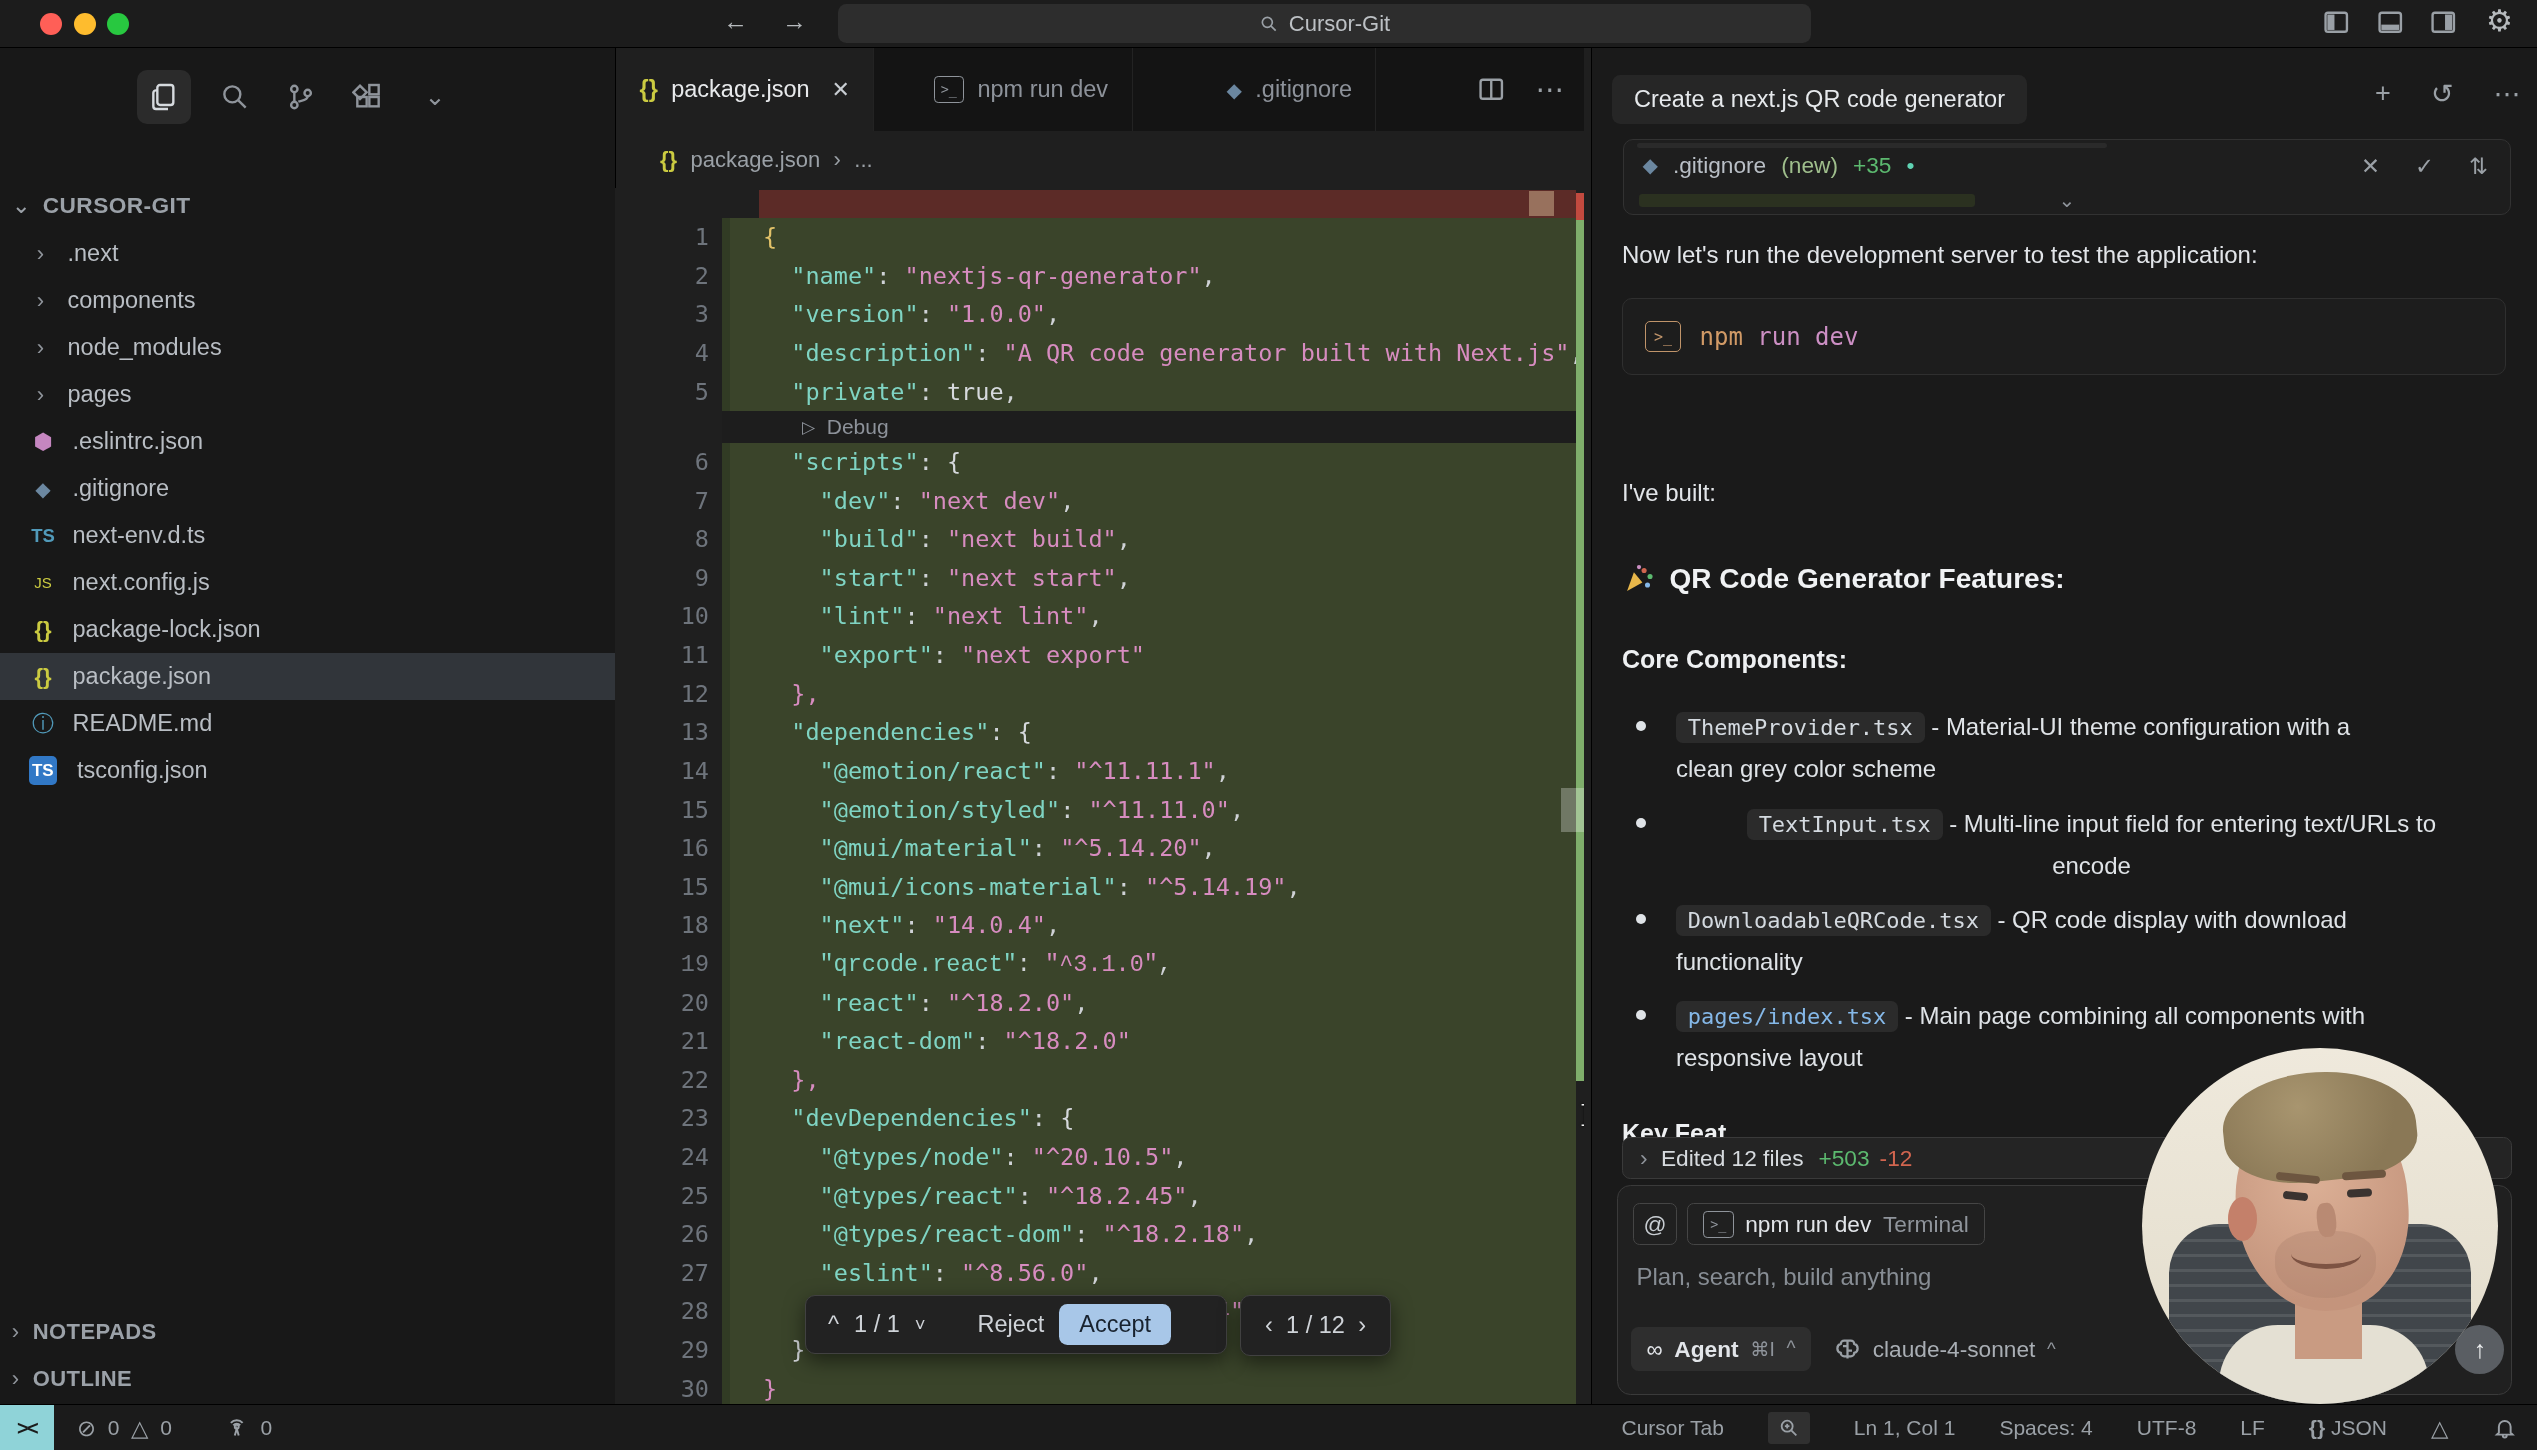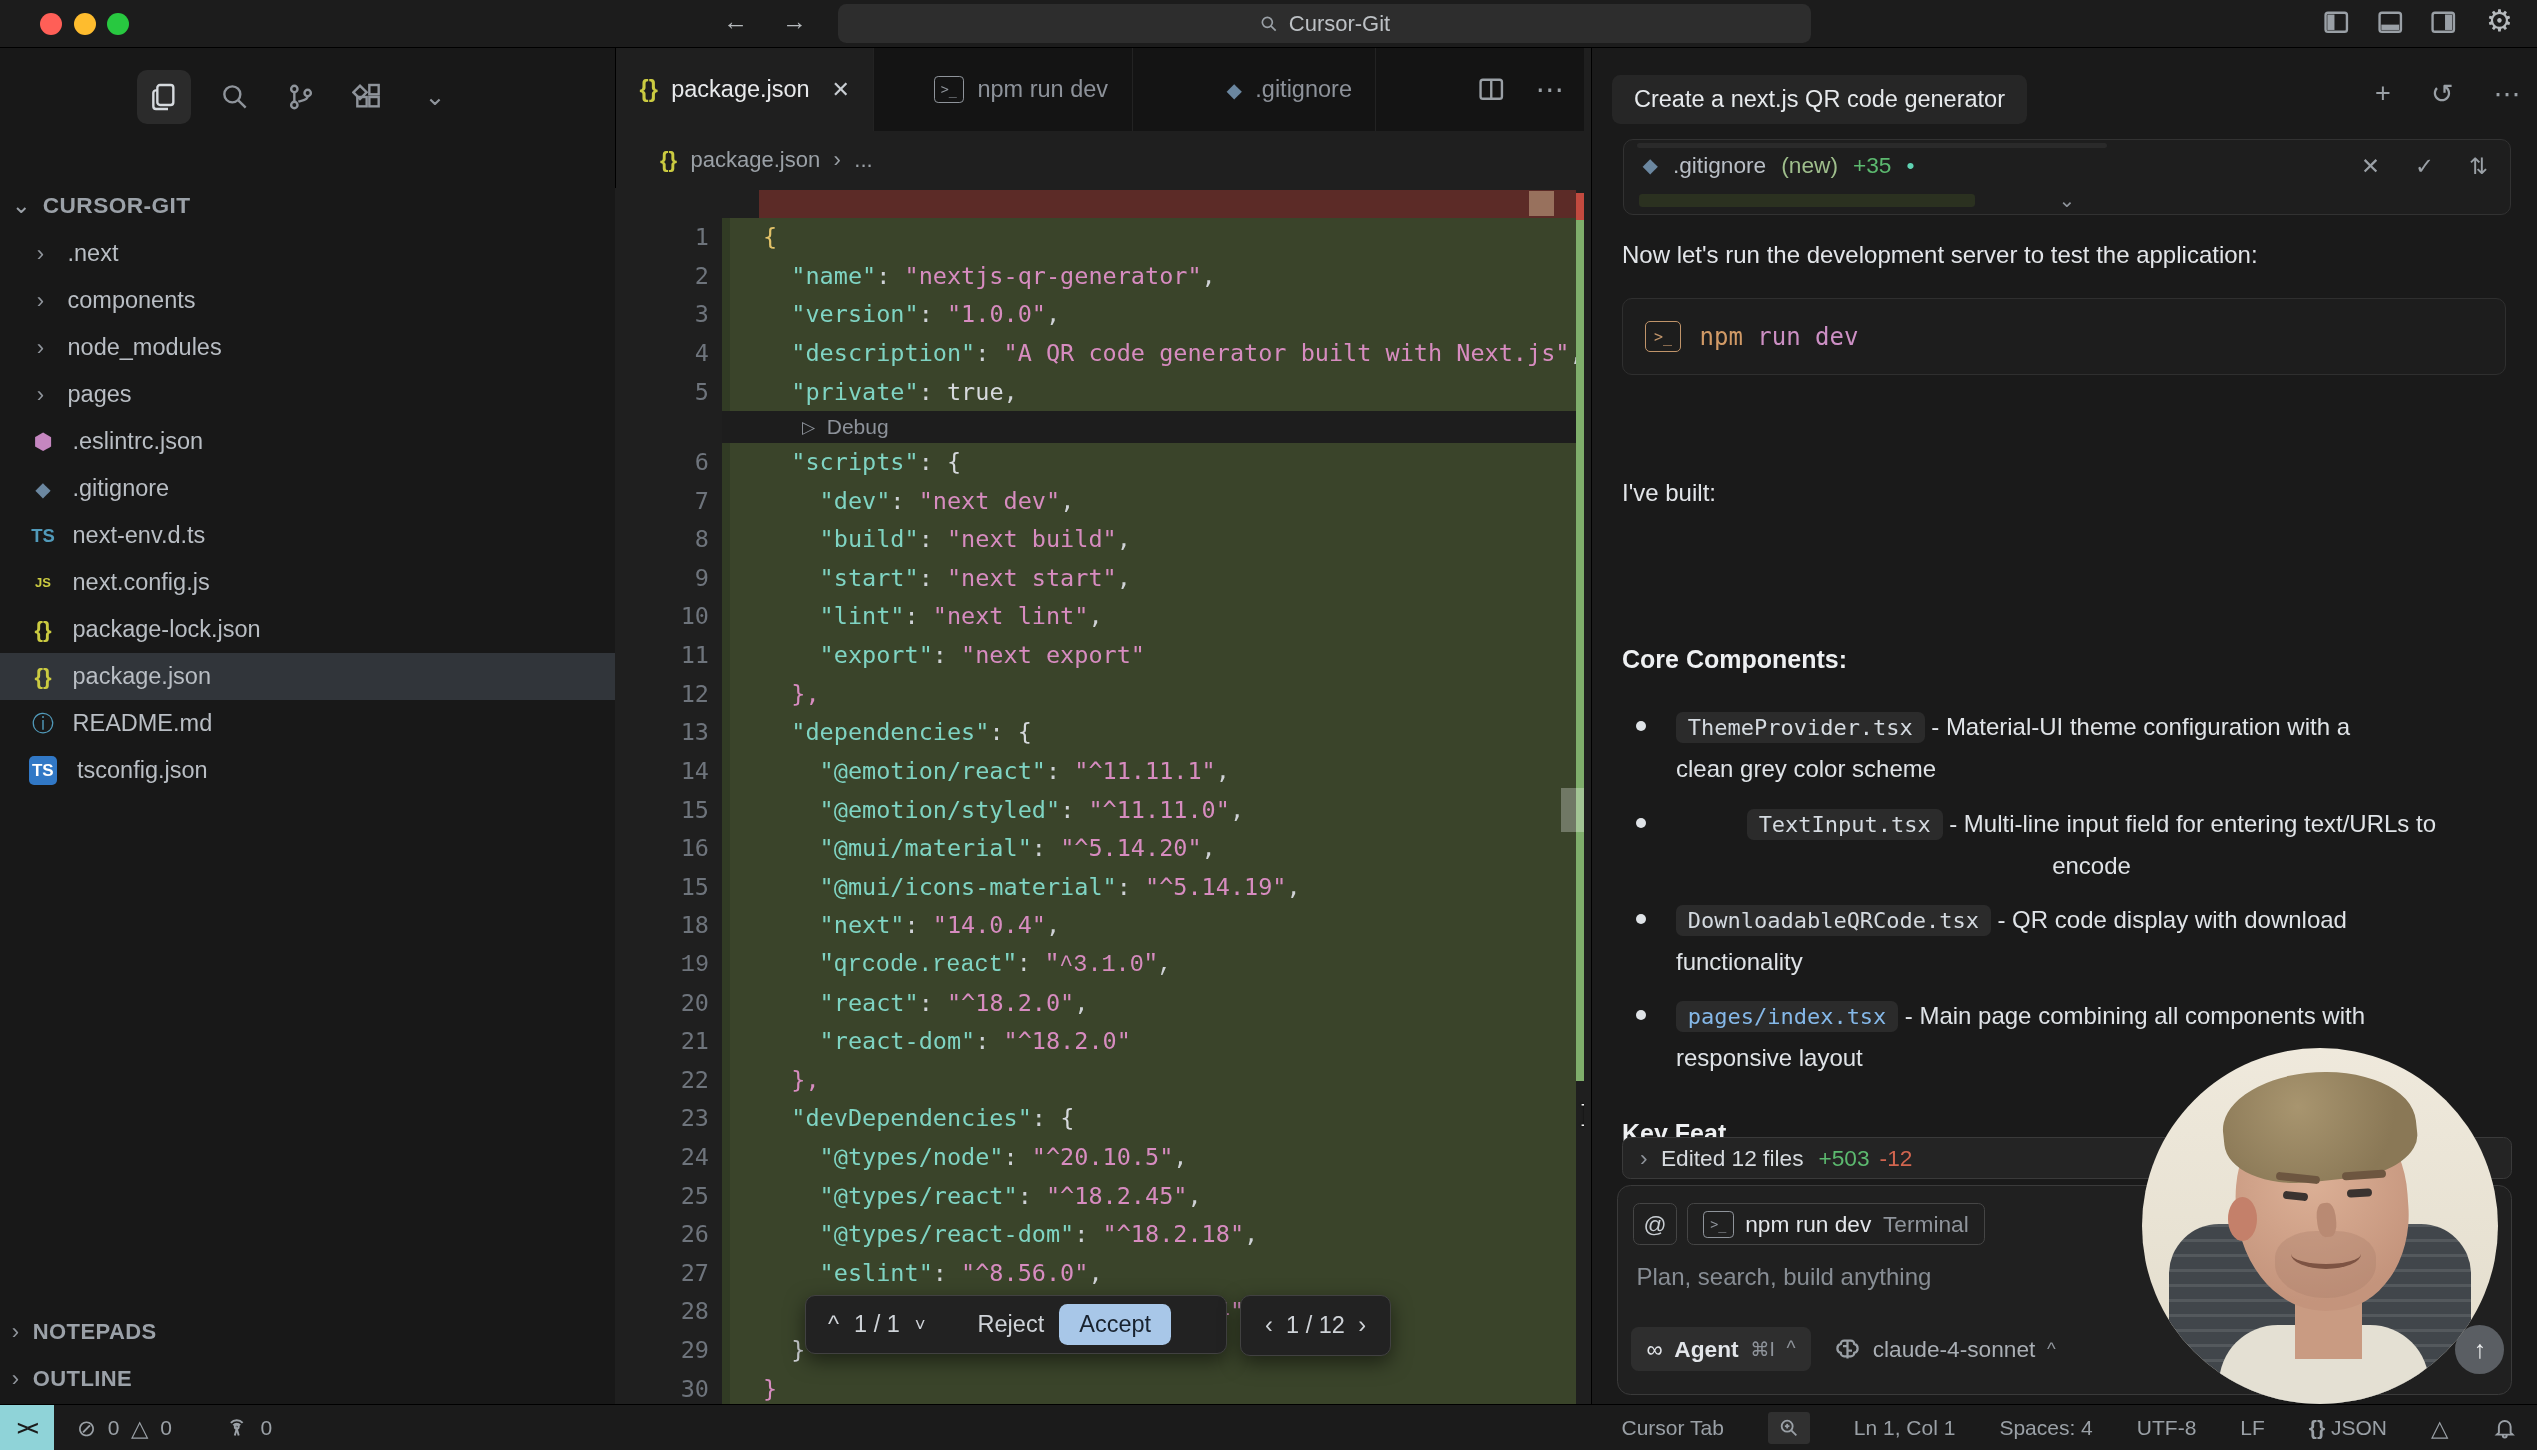--- a/index.html
+++ b/index.html
@@ -237,21 +237,21 @@
         </div>
         <div class="trow" style="top: 235px;">
           <span class="t-ico diamond">◆</span>
           <span class="t-name">.gitignore</span>
         </div>
         <div class="trow" style="top: 282px;">
           <span class="t-ico" style="color:#519aba;font-weight:bold;font-size:18.5px">TS</span>
           <span class="t-name">next-env.d.ts</span>
         </div>
         <div class="trow" style="top: 329px;">
-          <span class="t-ico" style="color:#cbcb41;font-weight:bold;font-size:13px">JS</span>
+          <span class="t-ico" style="color:#cbcb41;font-weight:normal;font-size:15px">JS</span>
           <span class="t-name">next.config.js</span>
         </div>
         <div class="trow" style="top: 376px;">
           <span class="t-ico braces">{}</span>
           <span class="t-name">package-lock.json</span>
         </div>
         <div class="trow sel" style="top: 423px;">
           <span class="t-ico braces">{}</span>
           <span class="t-name">package.json</span>
         </div>
@@ -397,20 +397,30 @@
 
     <div class="chat-text" style="top:193px">Now let's run the development server to test the application:</div>
 
     <div class="cmdblock">
       <span class="cmd-ico">&gt;_</span>
       <span><span class="npm">npm</span><span class="rundev"> run dev</span></span>
     </div>
 
     <div class="chat-text" style="top:431px">I've built:</div>
 
+    <div class="chat-h1" style="top:514px">
+      <svg width="34" height="34" viewBox="0 0 40 40">
+        <polygon points="6,34 14,12 24,24" fill="#e8b74a"></polygon>
+        <circle cx="26" cy="10" r="3" fill="#d1654f"></circle>
+          <circle cx="33" cy="17" r="3" fill="#5cb96f"></circle>
+        <circle cx="30" cy="27" r="3" fill="#85b8e8"></circle>
+          <circle cx="20" cy="6" r="2.5" fill="#cc8fc4"></circle>
+      </svg>
+      <span>QR Code Generator Features:</span>
+    </div>
     <div class="chat-h2" style="top:597px">Core Components:</div>
 
     <div id="bullets">
         <div class="bullet" style="top: 658px;">
           <span class="dot"></span>
           <span class="btxt"><span class="chip">ThemeProvider.tsx</span><span> - Material-UI theme configuration with a</span><br><span>clean grey color scheme</span></span>
         </div>
         <div class="bullet" style="top: 755px; text-align: center;">
           <span class="dot"></span>
           <span class="btxt"><span class="chip">TextInput.tsx</span><span> - Multi-line input field for entering text/URLs to</span><br><span>encode</span></span>

